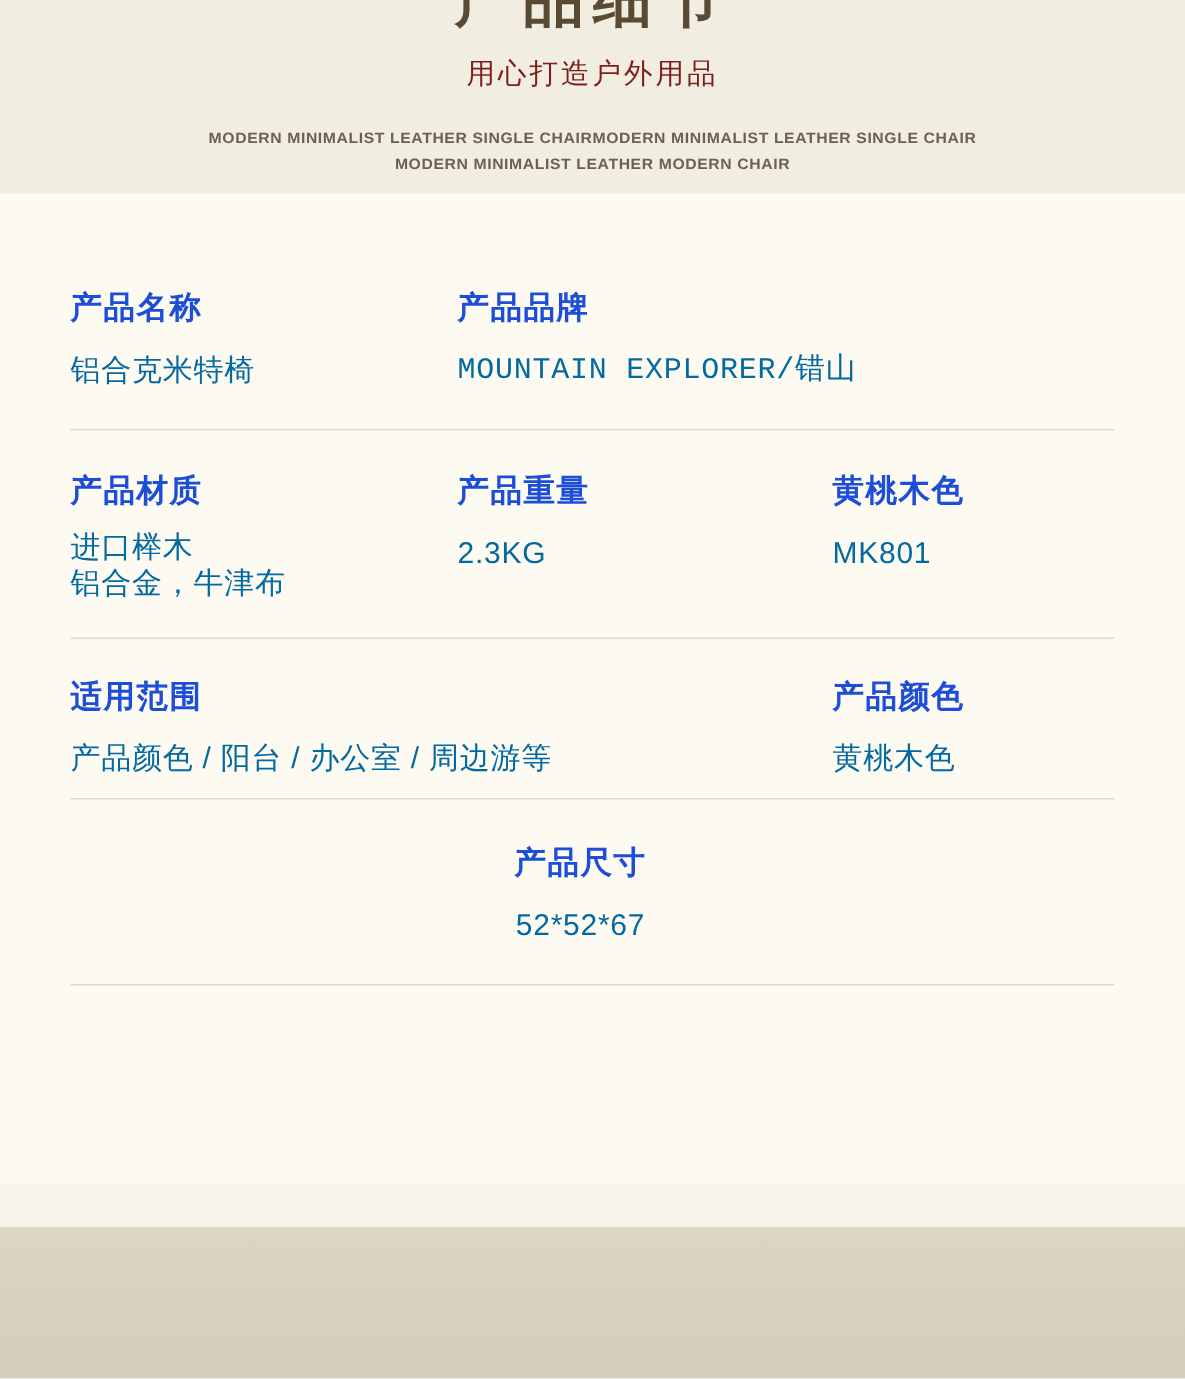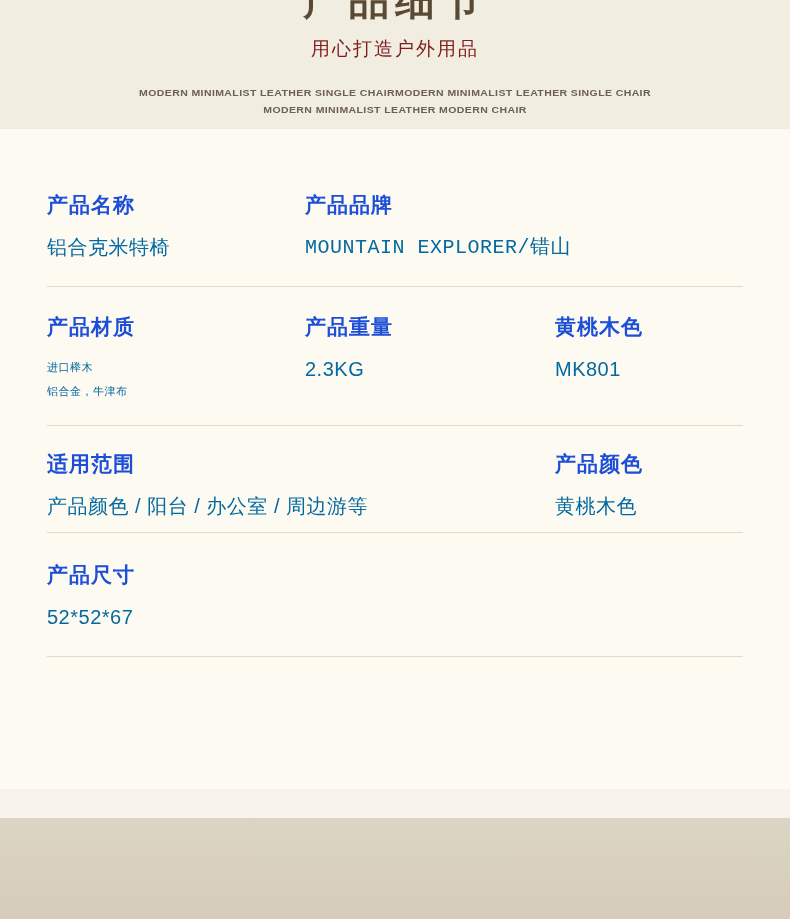--- a/index.html
+++ b/index.html
@@ -94,36 +94,37 @@
     white-space: nowrap;
   }
   .cell-value {
     font-size: 20px;
     color: #0369a1;
     letter-spacing: 0.5px;
     line-height: 29px;
     white-space: pre-line;
   }
   .cell-value.small {
-    font-size: 11px;
+    font-size: 20px;
     line-height: 24px;
+    font-family: Liberation Mono, monospace;
   }
 
   
   .row1 .c1 { width: 258px; }
   .row1 .c2 { width: 430px; font-family: Liberation Mono, monospace; }
 
   .row2 .c1 { width: 258px; }
   .row2 .c2 { width: 250px; }
   .row2 .c3 { width: 180px; }
 
   .row3 .c1 { width: 508px; }
   .row3 .c2 { width: 180px; }
 
-  .row4 .c1 { width: 690px; }
+  .row4 .c1 { width: 690px; text-align: center; }
 
   
   .footer {
     position: absolute;
     left: 0;
     bottom: 0;
     width: 790px;
     height: 101px;
     background: #d9d1c0;
   }

